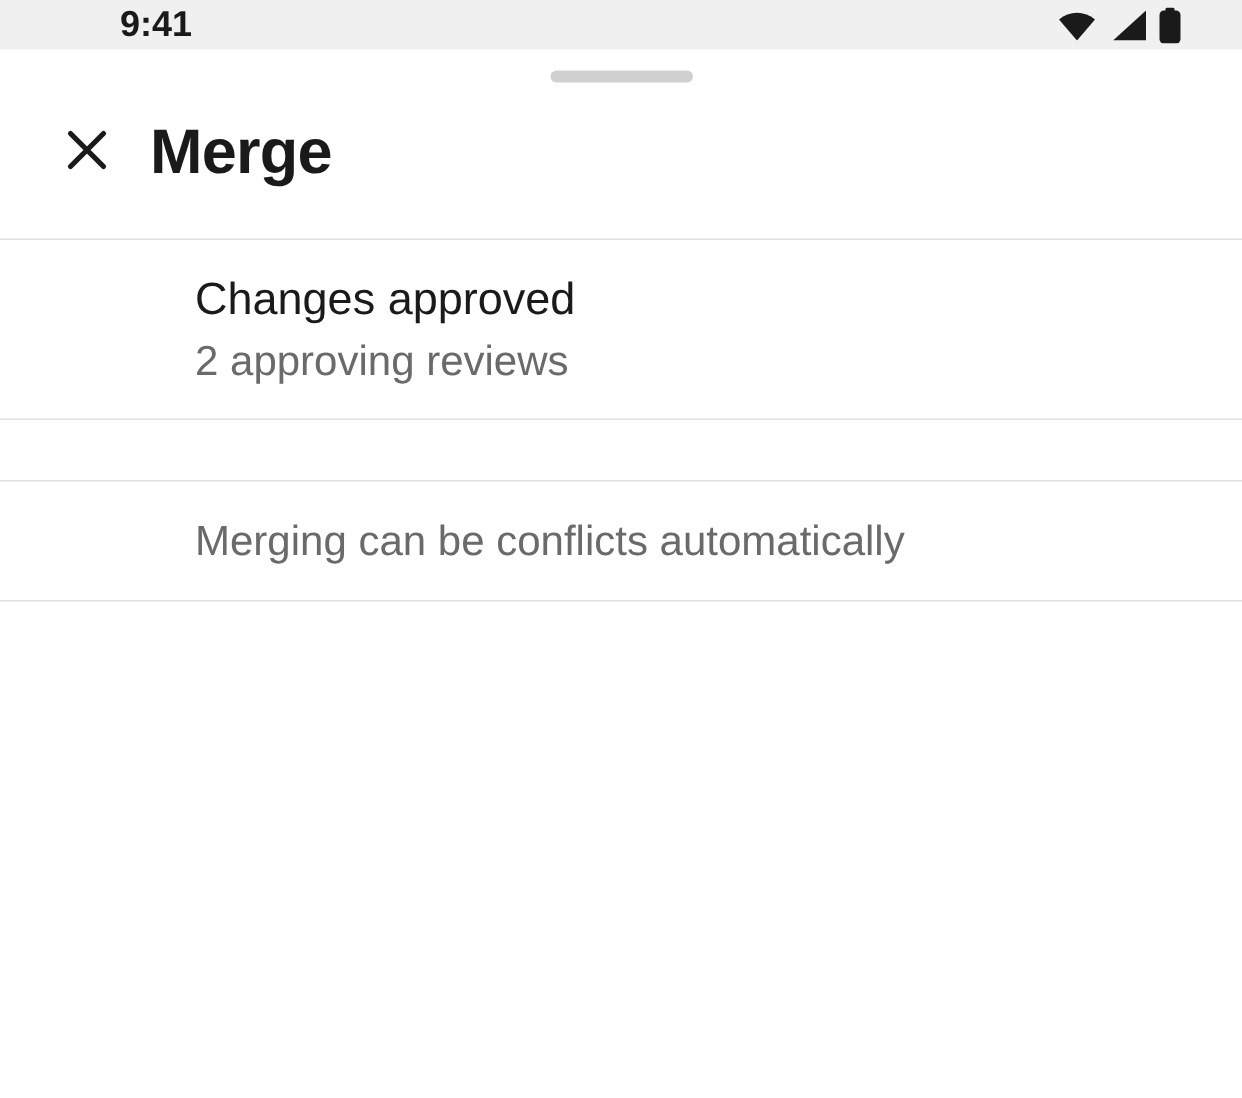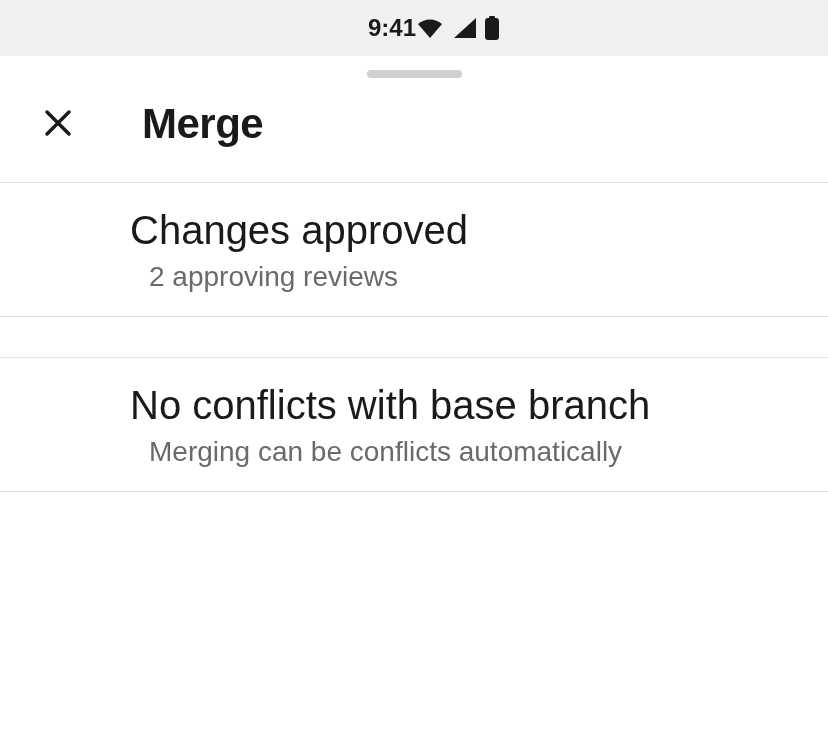--- a/index.html
+++ b/index.html
@@ -7,25 +7,25 @@
       padding: 0;
       box-sizing: border-box;
     }
     body {
       font-family: -apple-system, BlinkMacSystemFont, "Segoe UI", Helvetica, Arial, sans-serif;
       width: 828px;
       height: 732px;
       background: #ffffff;
     }
     .status-bar {
-      height: 56px;
+      height: 33px;
       background: #f0f0f0;
       display: flex;
       align-items: center;
-      justify-content: center;
+      justify-content: space-between;
       padding: 0 40px 0 80px;
     }
     .status-time {
       font-size: 24px;
       font-weight: 600;
       color: #1a1a1a;
     }
     .status-icons {
       display: flex;
       align-items: center;
@@ -38,21 +38,21 @@
       width: 95px;
       height: 8px;
       background: #d0d0d0;
       border-radius: 4px;
       margin: 14px auto 0;
     }
     .header {
       display: flex;
       align-items: center;
       padding: 22px 40px 34px 40px;
-      gap: 66px;
+      gap: 24px;
     }
     .close-button {
       background: none;
       border: none;
       cursor: pointer;
       padding: 4px;
       display: flex;
       align-items: center;
       justify-content: center;
     }
@@ -63,32 +63,31 @@
       letter-spacing: -0.5px;
     }
     .list {
       border-top: 1px solid #e0e0e0;
     }
     .list-item {
       border-bottom: 1px solid #e0e0e0;
       padding: 20px 40px 20px 130px;
     }
     .item-title {
-      font-size: 40px;
+      font-size: 30px;
       font-weight: 500;
       color: #1a1a1a;
       line-height: 1.35;
     }
     .item-subtitle {
       font-size: 28px;
       font-weight: 400;
       color: #6a6a6a;
       line-height: 1.35;
       margin-top: 1px;
-      margin-left: 19px;
     }
   </style>
 </head>
 <body>
 
 <div class="status-bar">
   <span class="status-time">9:41</span>
   <div class="status-icons">
     <span class="wifi-icon">
       <svg width="28" height="20" viewBox="0 0 28 20" fill="none">
@@ -123,16 +122,15 @@
 </div>
 
 <div class="list">
   <div class="list-item">
     <div class="item-title">Changes approved</div>
     <div class="item-subtitle">2 approving reviews</div>
   </div>
   <div class="list-item">
   </div>
   <div class="list-item">
-    <div class="item-title">No conflicts with base branch</div>
     <div class="item-subtitle">Merging can be conflicts automatically</div>
   </div>
 </div>
 
 </body></html>

